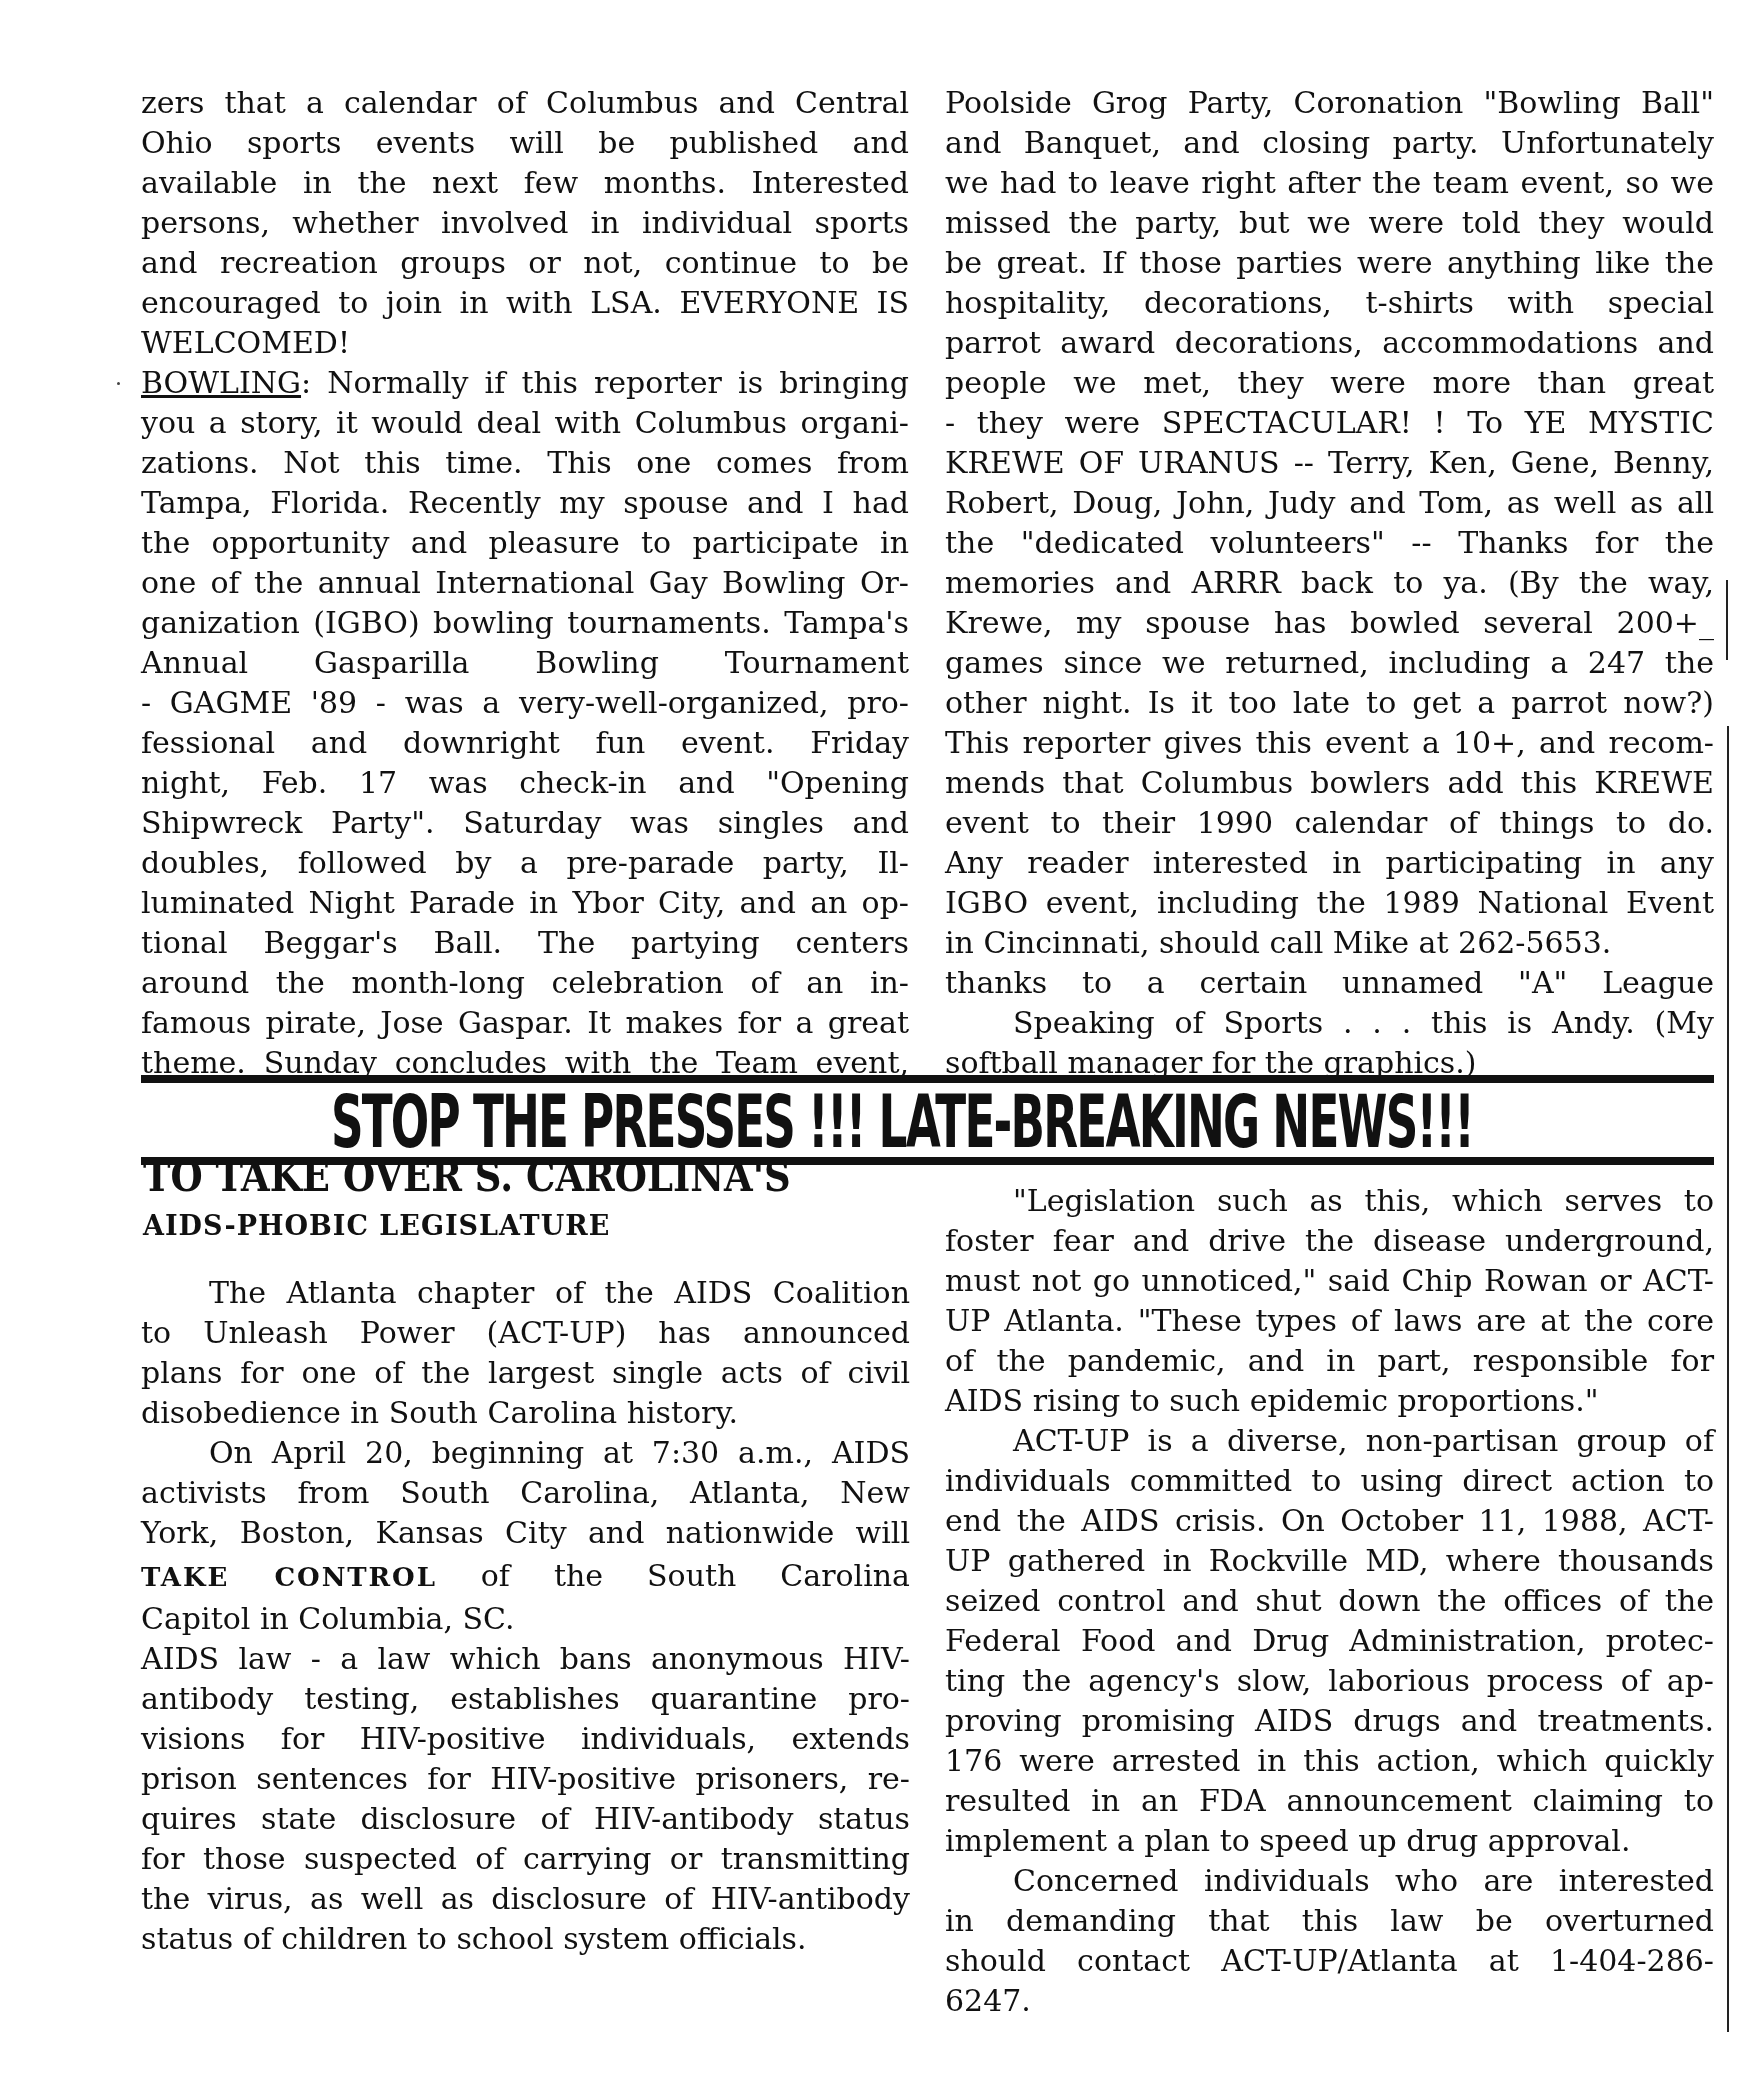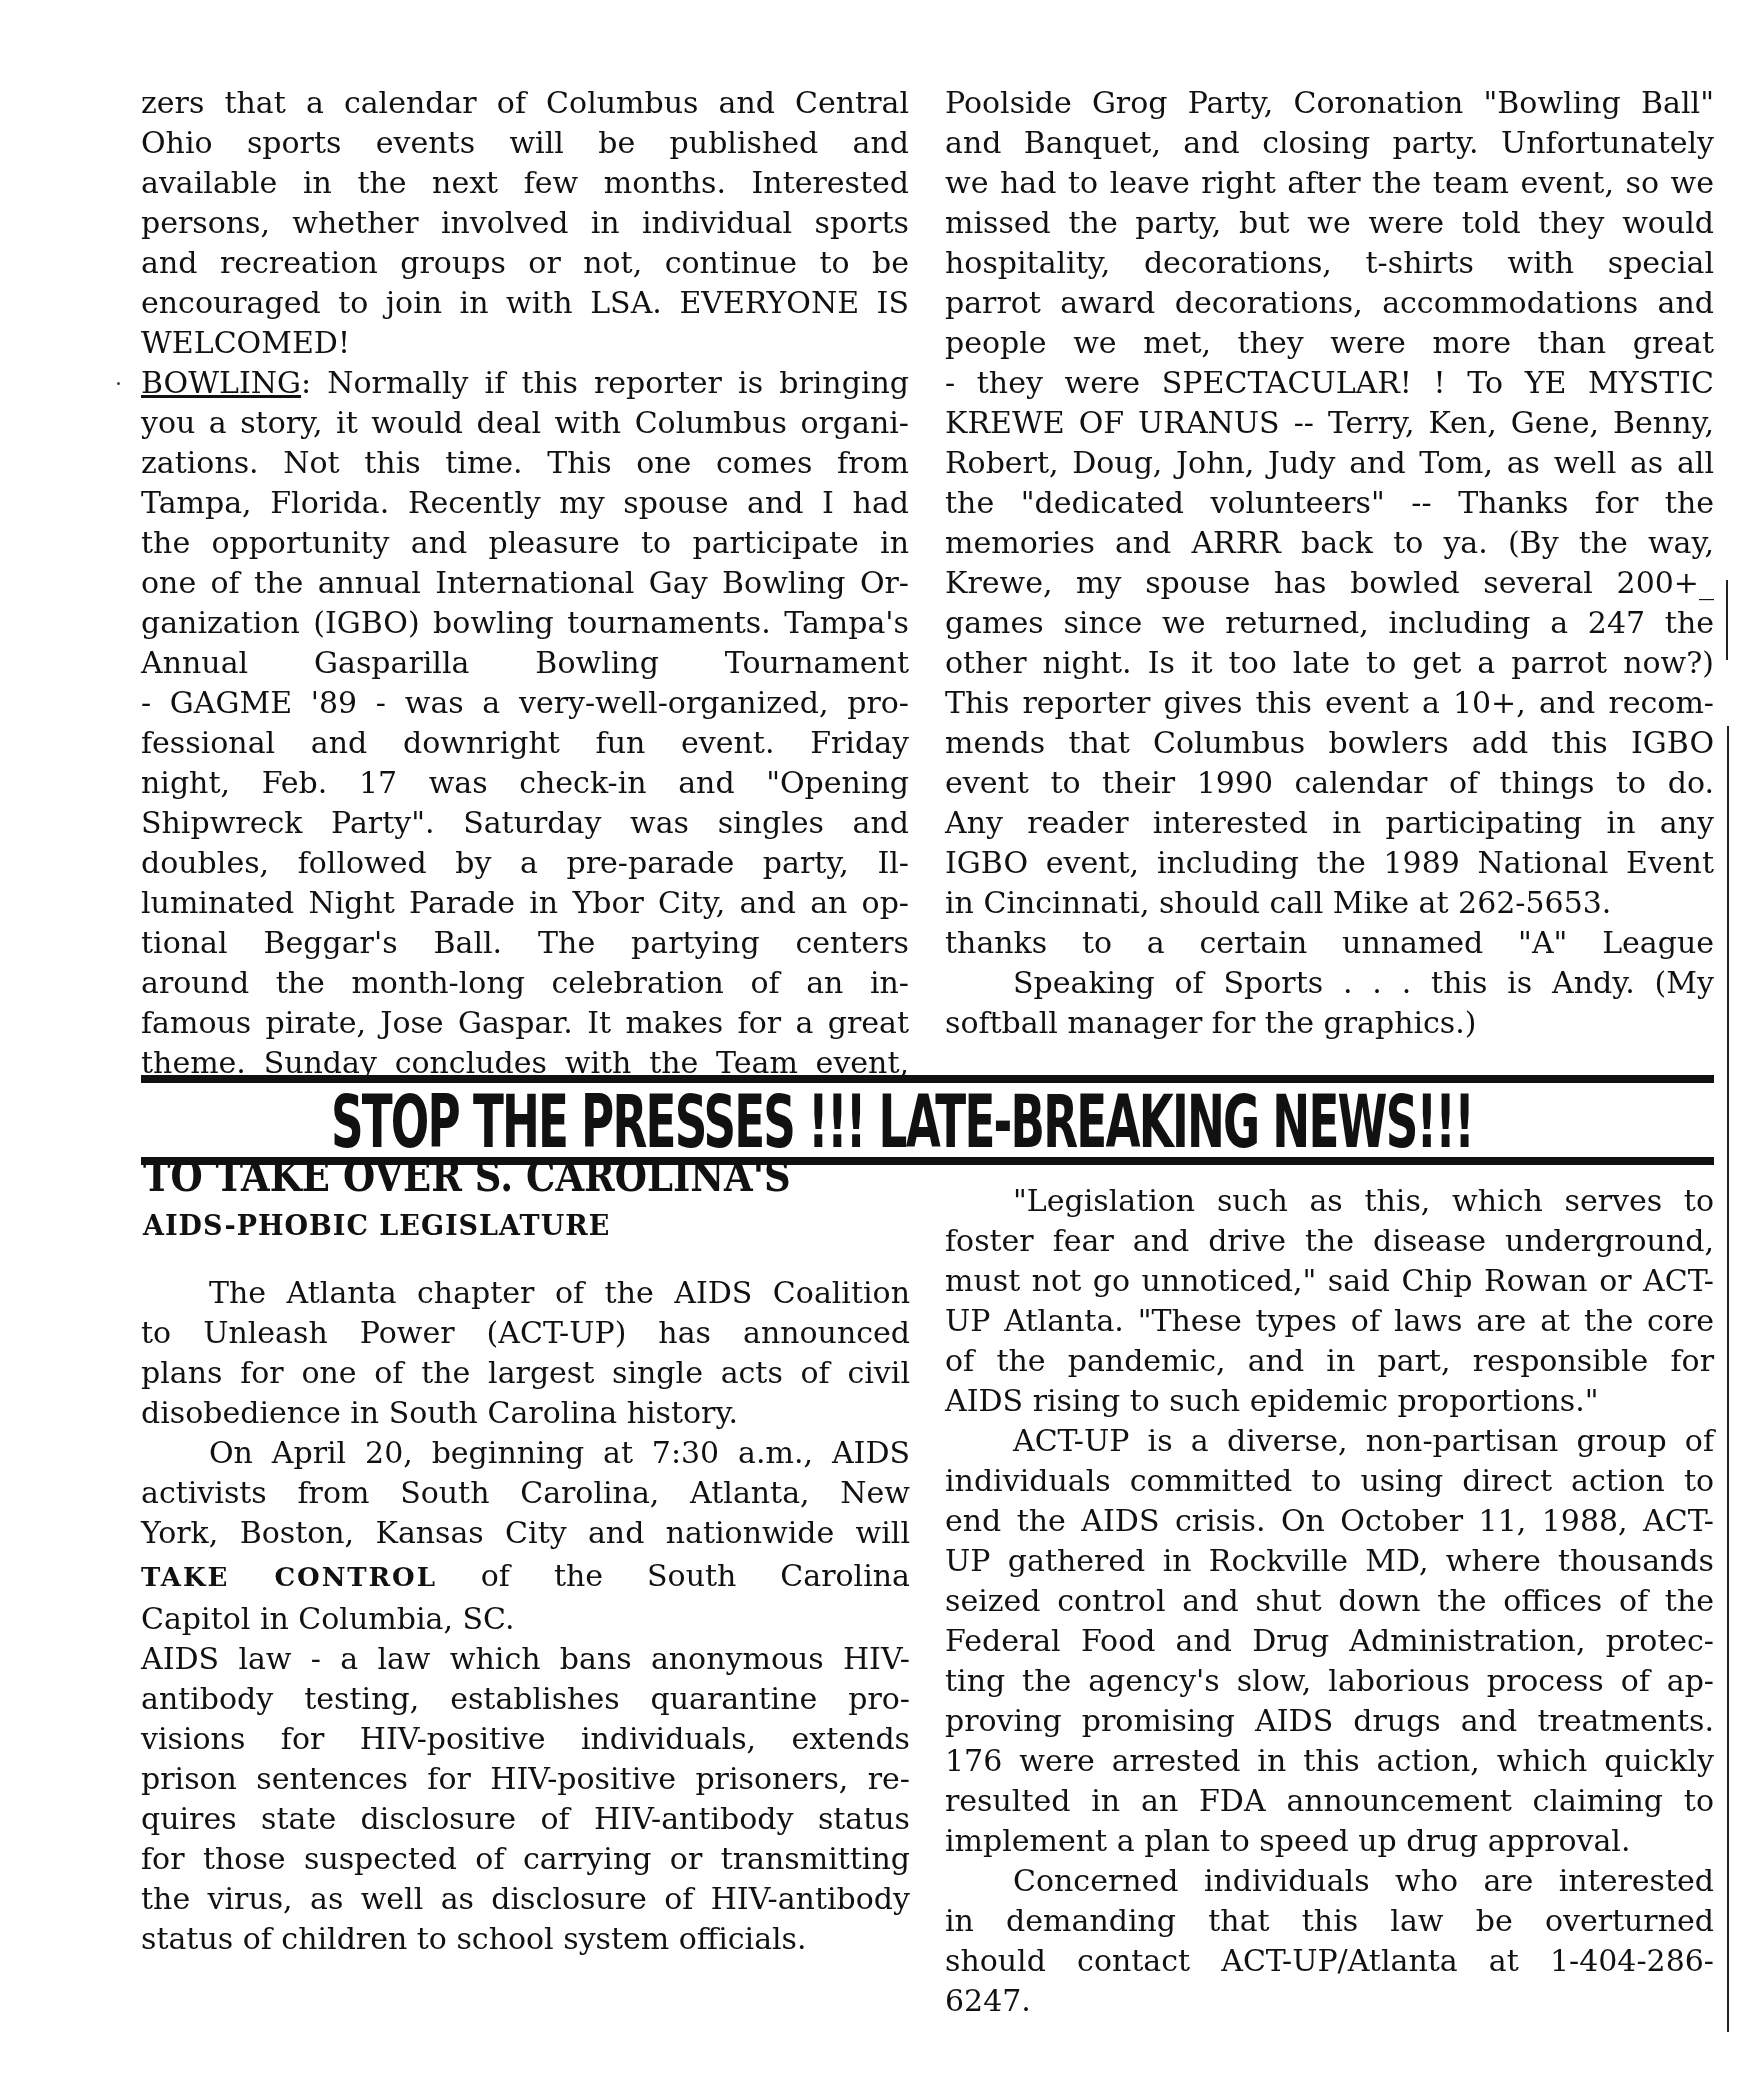--- a/index.html
+++ b/index.html
@@ -76,33 +76,34 @@
       <span class="line">theme. Sunday concludes with the Team event,</span>
     </div>
   </div>
 
   <div class="col" id="col-top-right">
     <div>
       <span class="line">Poolside Grog Party, Coronation "Bowling Ball"</span>
       <span class="line">and Banquet, and closing party. Unfortunately</span>
       <span class="line">we had to leave right after the team event, so we</span>
       <span class="line">missed the party, but we were told they would</span>
+      <span class="line">be great. If those parties were anything like the</span>
       <span class="line">hospitality, decorations, t-shirts with special</span>
       <span class="line">parrot award decorations, accommodations and</span>
       <span class="line">people we met, they were more than great</span>
       <span class="line">- they were SPECTACULAR! ! To YE MYSTIC</span>
       <span class="line">KREWE OF URANUS -- Terry, Ken, Gene, Benny,</span>
       <span class="line">Robert, Doug, John, Judy and Tom, as well as all</span>
       <span class="line">the "dedicated volunteers" -- Thanks for the</span>
       <span class="line">memories and ARRR back to ya. (By the way,</span>
       <span class="line">Krewe, my spouse has bowled several 200+_</span>
       <span class="line">games since we returned, including a 247 the</span>
       <span class="line">other night. Is it too late to get a parrot now?)</span>
       <span class="line">This reporter gives this event a 10+, and recom-</span>
-      <span class="line">mends that Columbus bowlers add this IGBO</span>
+      <span class="line">mends that Columbus bowlers add this KREWE</span>
       <span class="line">event to their 1990 calendar of things to do.</span>
       <span class="line">Any reader interested in participating in any</span>
       <span class="line">IGBO event, including the 1989 National Event</span>
       <span class="line last">in Cincinnati, should call Mike at 262-5653.</span>
     </div>
     <div>
       <span class="line">thanks to a certain unnamed "A" League</span>
       <span class="line" style="padding-left:68px;box-sizing:border-box;">Speaking of Sports . . . this is Andy. (My</span>
       <span class="line last">softball manager for the graphics.)</span>
     </div>

